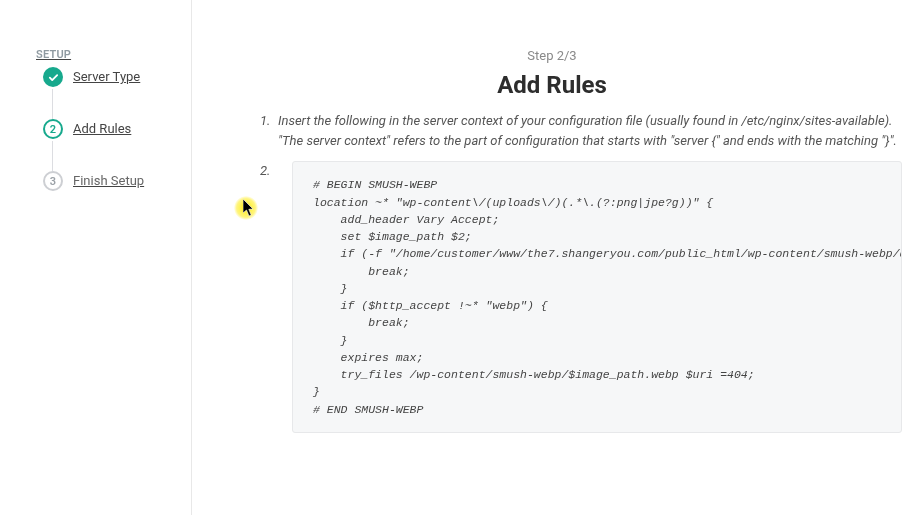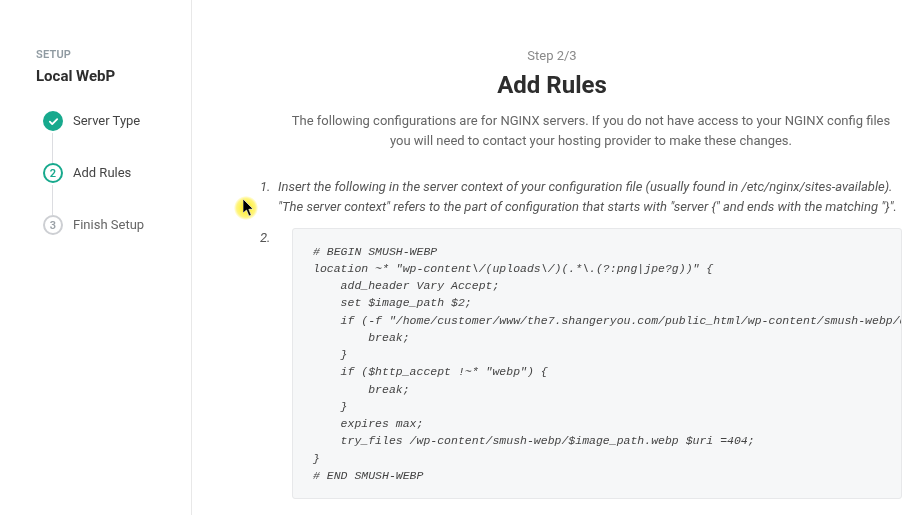--- a/index.html
+++ b/index.html
@@ -13,20 +13,21 @@
     color: #444;
   }
   .sidebar {
     position: absolute;
     left: 0;
     top: 0;
     width: 192px;
     height: 100%;
     border-right: 1px solid #e8e8e8;
     padding: 0;
+    text-decoration: underline;
   }
   .sidebar-top { padding: 48px 20px 0 36px; }
   .setup-label {
     font-size: 11px;
     font-weight: 600;
     color: #8f9aa1;
     text-transform: uppercase;
     letter-spacing: .2px;
     margin-bottom: 6px;
   }
@@ -171,21 +172,20 @@
     z-index: 51;
   }
   .cursor-arrow svg { width: 13px; height: 18px; display:block; }
 </style>
 </head>
 <body>
 
 <div class="sidebar">
   <div class="sidebar-top">
     <div class="setup-label">SETUP</div>
-    <div class="product-title">Local WebP</div>
   </div>
   <ul class="step-list">
     <li class="step-item complete">
       <span class="step-icon check">
         <svg viewBox="0 0 12 12">
             <path d="M2 6.2 L4.6 8.8 L10 3.4" stroke="#fff" stroke-width="2" fill="none" stroke-linecap="round" stroke-linejoin="round"></path>
           </svg>
       </span>
       <span>Server Type</span>
     </li>
@@ -196,21 +196,20 @@
     <li class="step-item pending">
       <span class="step-icon">3</span>
       <span>Finish Setup</span>
     </li>
   </ul>
 </div>
 
 <div class="main">
   <div class="step-counter">Step 2/3</div>
   <h1 class="page-title">Add Rules</h1>
-  <div class="page-desc">The following configurations are for NGINX servers. If you do not have access to your NGINX config files you will need to contact your hosting provider to make these changes.</div>
 
   <ol class="ol">
     <li>
       <span>Insert the following in the server context of your configuration file (usually found in /etc/nginx/sites-available). "The server context" refers to the part of configuration that starts with "server {" and ends with the matching "}".</span>
     </li>
     <li>
       <pre class="code-block"># BEGIN SMUSH-WEBP
 location ~* "wp-content\/(uploads\/)(.*\.(?:png|jpe?g))" {
     add_header Vary Accept;
     set $image_path $2;

